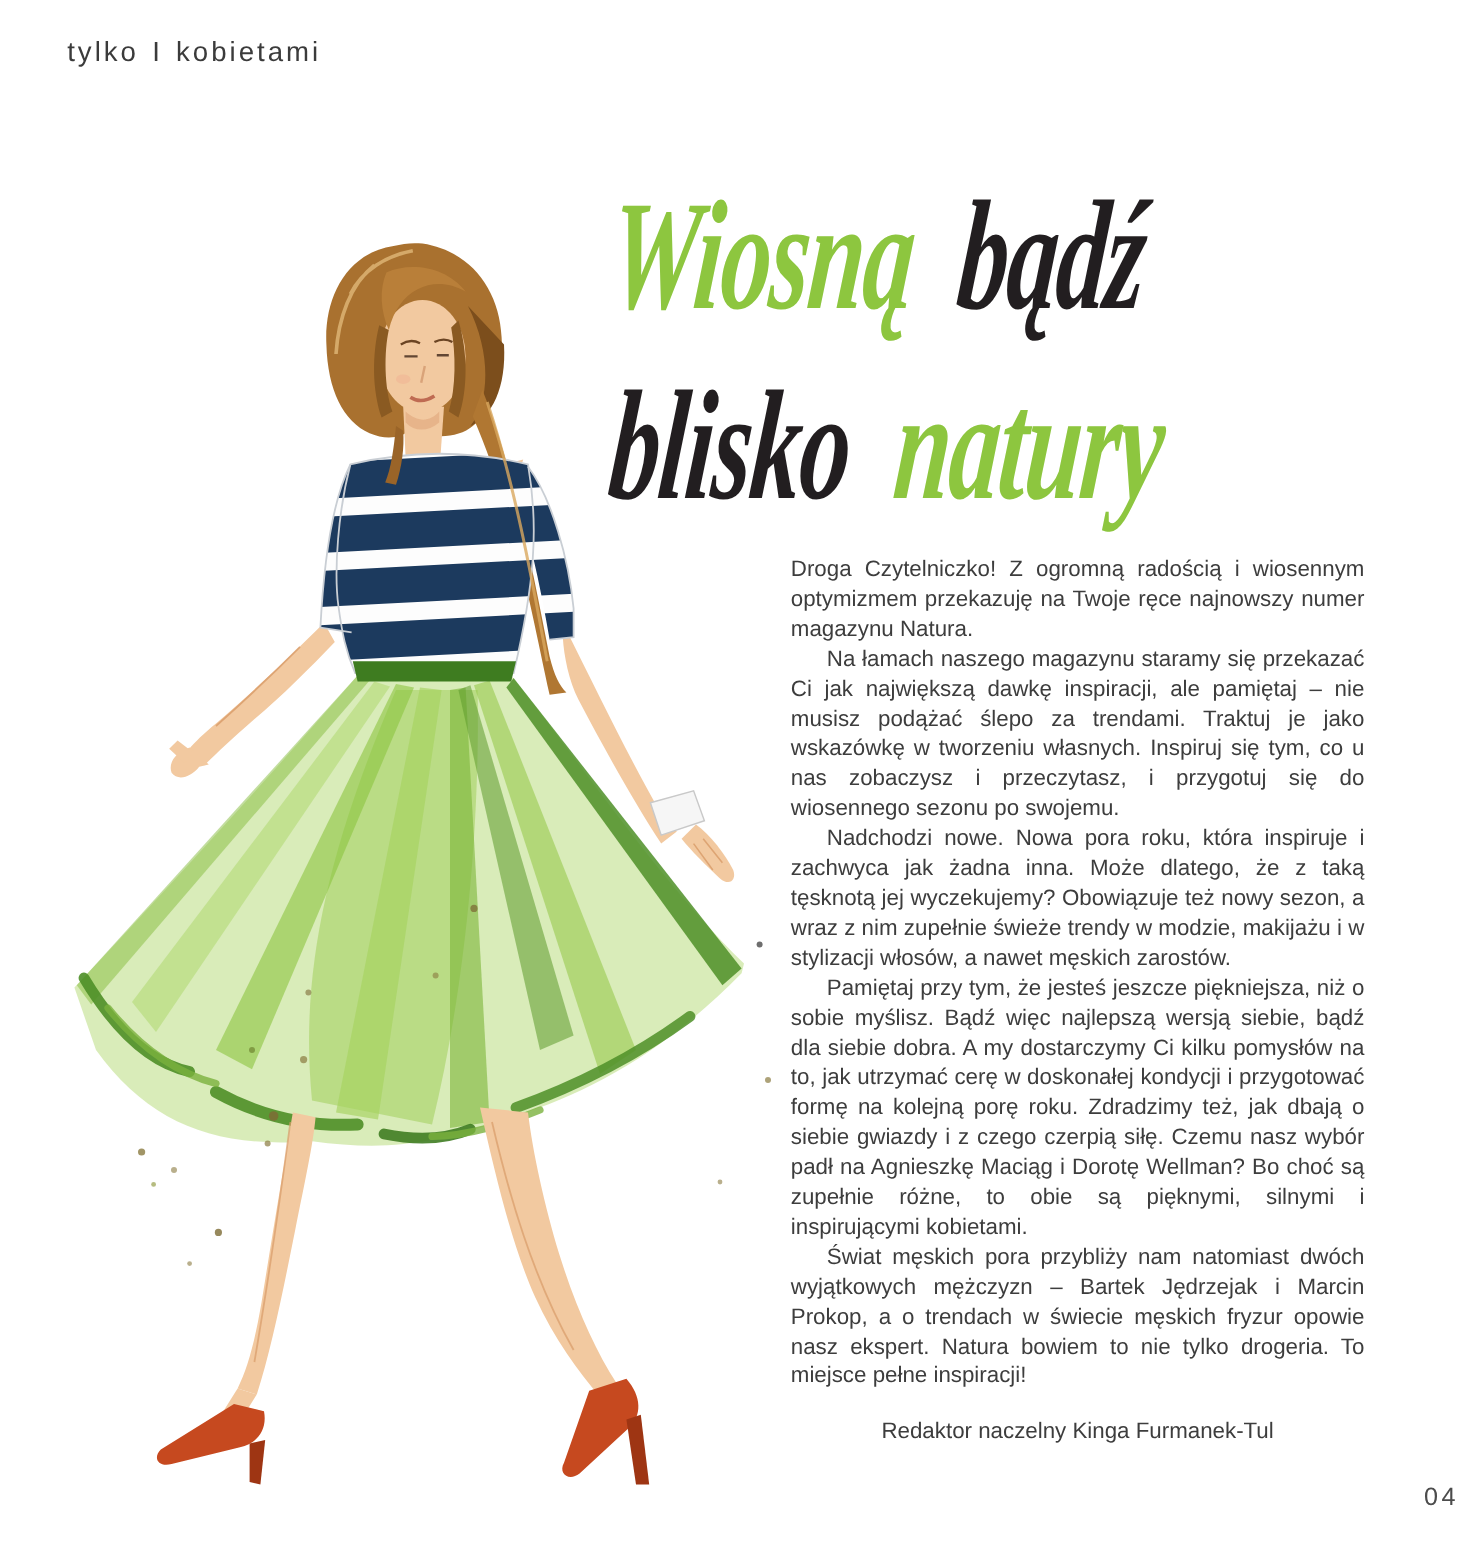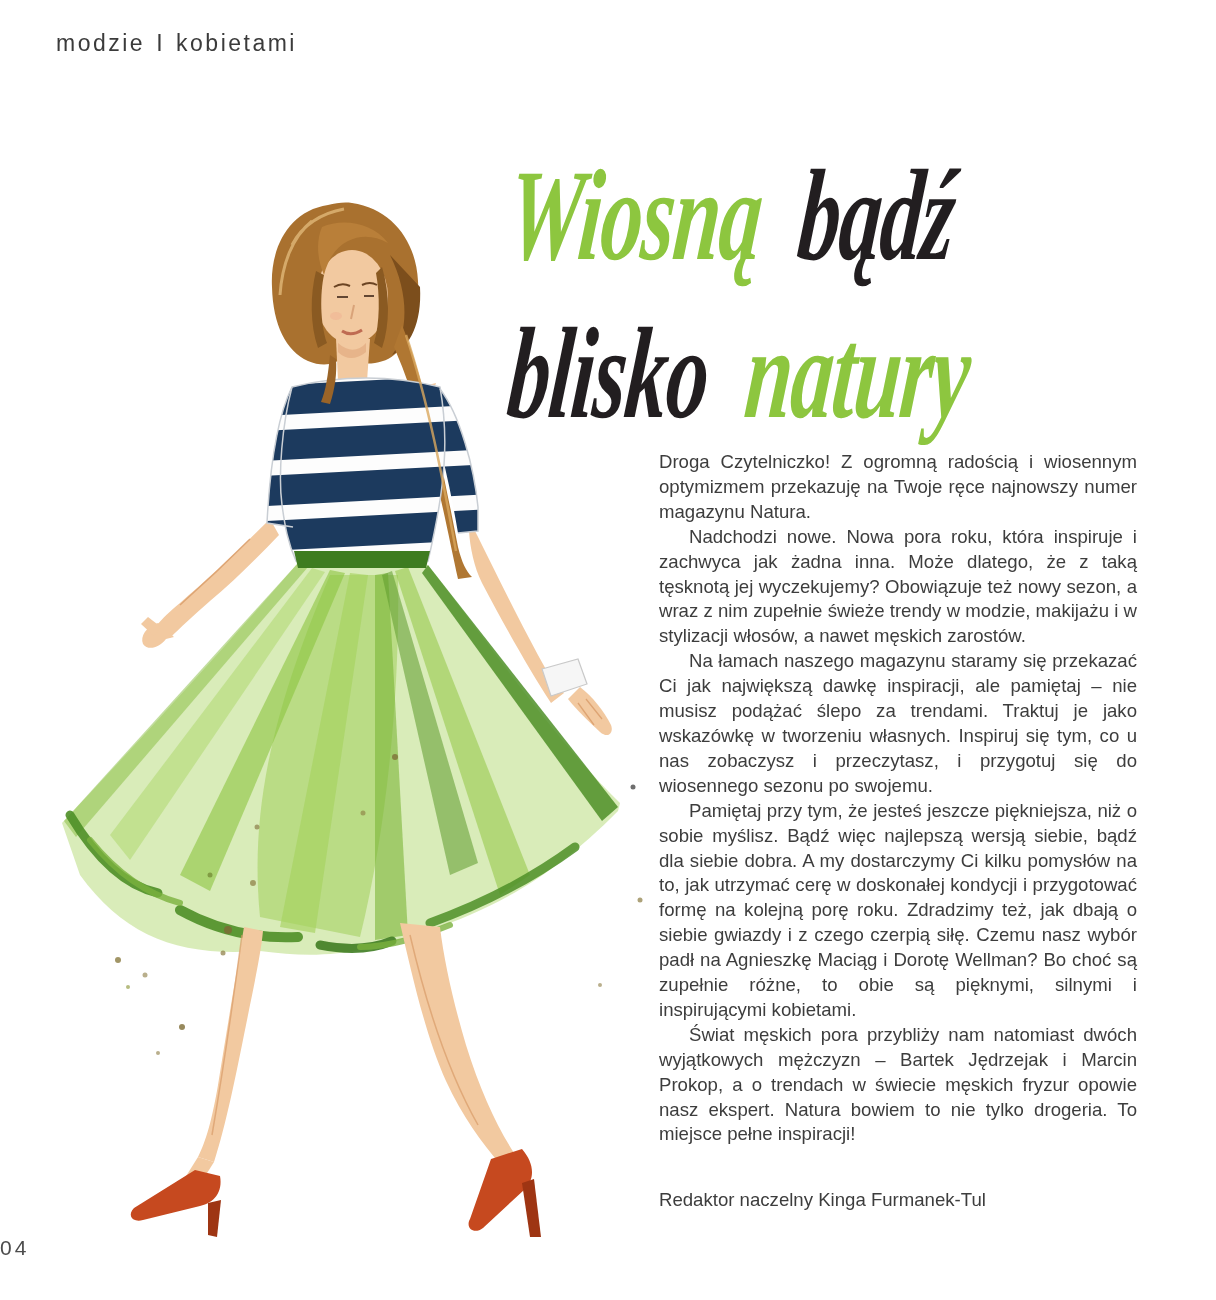--- a/index.html
+++ b/index.html
@@ -36,41 +36,41 @@
   .headline-line.l2{top:308px;}
   .t-green{color:var(--accent-green);}
   .t-black{color:var(--title-black);}
   
   .article{
     position:absolute;left:659px;top:450px;width:478px;
     font-size:18.6px;line-height:24.9px;color:var(--body-text);
     text-align:justify;
   }
   .article p{margin:0;text-indent:30px;}
-  .article p.first{text-indent:0;}
-  .signature{margin-top:41px;text-align:left;font-size:18.6px;color:var(--body-text);}
+  .article p.first{text-indent:0;margin-top:12px;}
+  .signature{margin-top:21px;text-align:center;font-size:18.6px;color:var(--body-text);}
   
   .page-num{
-    position:absolute;top:1236px;left:0;width:100%;text-align:left;
+    position:absolute;top:1236px;left:0;width:100%;text-align:right;
     font-size:21px;letter-spacing:3px;color:#4c4c4c;
   }
   
   .illustration{position:absolute;left:30px;top:175px;width:620px;height:1100px;}
   .f-skin{fill:var(--skin);}
   .f-hair{fill:var(--hair-brown);}
   .f-navy{fill:var(--stripe-navy);}
   .f-shoe{fill:var(--shoe-red);}
 </style>
 </head>
 <body>
 
 <div class="page">
 
   <div class="masthead">
-    <span>modzie</span><span class="sep">I</span><span>kobietami</span>
+    <span>tylko</span><span class="sep">I</span><span>kobietami</span>
   </div>
 
   <div class="illustration" aria-label="watercolor fashion sketch: woman in navy-striped top and green skirt with red heels">
     <svg width="620" height="1100" viewBox="0 0 620 1100" xmlns="http://www.w3.org/2000/svg">
       <defs>
         <clipPath id="topClip">
           <path d="M262,212 C252,250 248,300 252,330 C255,352 258,368 266,386 L398,386 C406,352 412,320 414,290 C416,262 414,235 410,212 C360,200 312,200 262,212 Z"></path>
           <path d="M262,212 C248,240 240,290 237,348 L263,352 C262,300 264,250 270,215 Z"></path>
           <path d="M410,214 C430,240 444,292 448,332 L448,356 L428,358 C420,310 408,260 396,220 Z"></path>
         </clipPath>
@@ -195,22 +195,22 @@
     </svg>
   </div>
 
   <h1 style="margin:0;font-weight:normal;">
     <div class="headline-line l1"><span class="t-green">Wiosną</span> <span class="t-black">bądź</span></div>
     <div class="headline-line l2"><span class="t-black">blisko</span> <span class="t-green">natury</span></div>
   </h1>
 
   <div class="article">
     <p class="first">Droga Czytelniczko! Z ogromną radością i wiosennym optymizmem przekazuję na Twoje ręce najnowszy numer magazynu Natura.</p>
+    <p>Na łamach naszego magazynu staramy się przekazać Ci jak największą dawkę inspiracji, ale pamiętaj – nie musisz podążać ślepo za trendami. Traktuj je jako wskazówkę w tworzeniu własnych. Inspiruj się tym, co u nas zobaczysz i przeczytasz, i przygotuj się do wiosennego sezonu po swojemu.</p>
     <p>Nadchodzi nowe. Nowa pora roku, która inspiruje i zachwyca jak żadna inna. Może dlatego, że z taką tęsknotą jej wyczekujemy? Obowiązuje też nowy sezon, a wraz z nim zupełnie świeże trendy w modzie, makijażu i w stylizacji włosów, a nawet męskich zarostów.</p>
-    <p>Na łamach naszego magazynu staramy się przekazać Ci jak największą dawkę inspiracji, ale pamiętaj – nie musisz podążać ślepo za trendami. Traktuj je jako wskazówkę w tworzeniu własnych. Inspiruj się tym, co u nas zobaczysz i przeczytasz, i przygotuj się do wiosennego sezonu po swojemu.</p>
     <p>Pamiętaj przy tym, że jesteś jeszcze piękniejsza, niż o sobie myślisz. Bądź więc najlepszą wersją siebie, bądź dla siebie dobra. A my dostarczymy Ci kilku pomysłów na to, jak utrzymać cerę w doskonałej kondycji i przygotować formę na kolejną porę roku. Zdradzimy też, jak dbają o siebie gwiazdy i z czego czerpią siłę. Czemu nasz wybór padł na Agnieszkę Maciąg i Dorotę Wellman? Bo choć są zupełnie różne, to obie są pięknymi, silnymi i inspirującymi kobietami.</p>
     <p>Świat męskich pora przybliży nam natomiast dwóch wyjątkowych mężczyzn – Bartek Jędrzejak i Marcin Prokop, a o trendach w świecie męskich fryzur opowie nasz ekspert. Natura bowiem to nie tylko drogeria. To miejsce pełne inspiracji!</p>
     <div class="signature">Redaktor naczelny Kinga Furmanek-Tul</div>
   </div>
 
   <div class="page-num">04</div>
 
 </div>
 
 </body></html>

